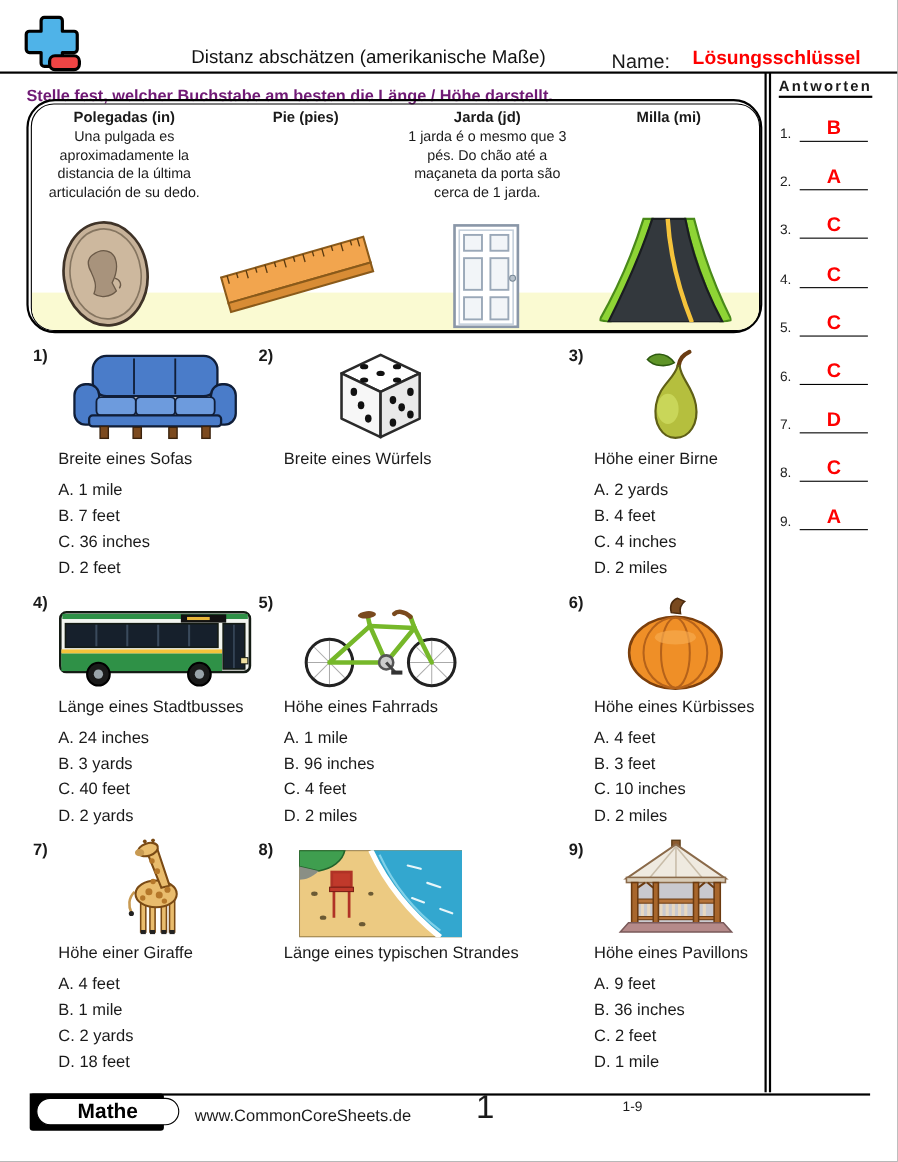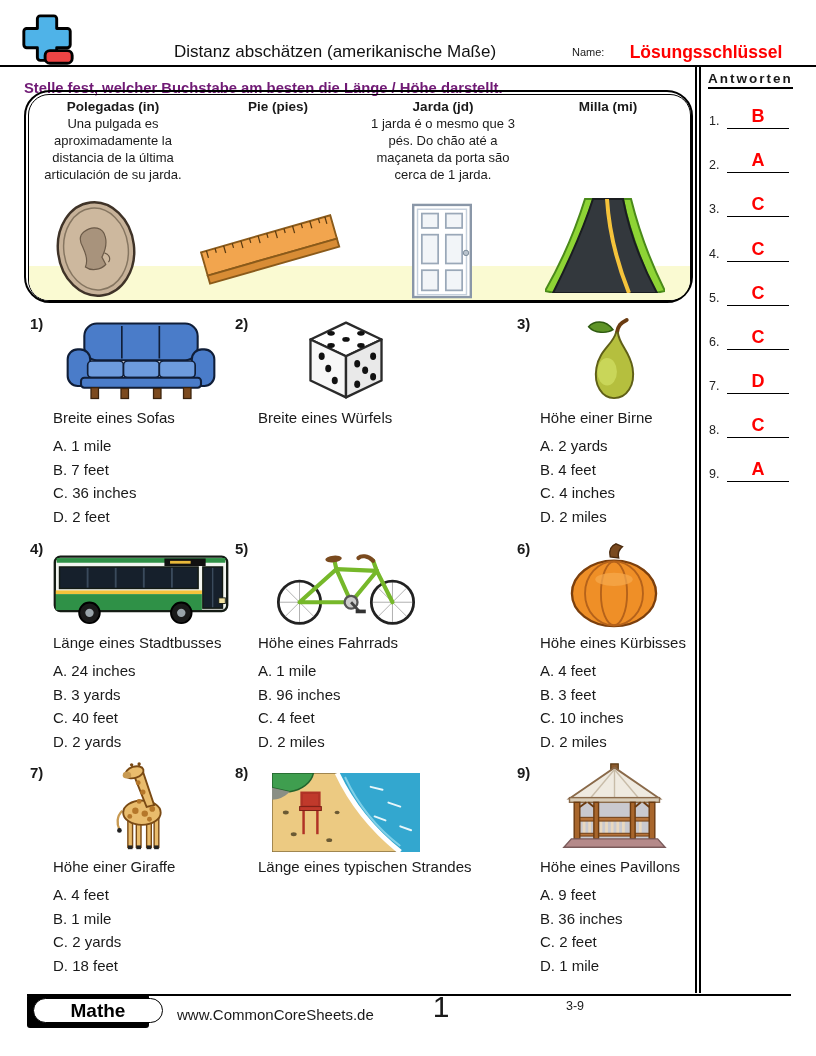--- a/index.html
+++ b/index.html
@@ -2,21 +2,21 @@
 <html><head>
 <meta charset="utf-8">
 <style>
   html,body{margin:0;padding:0;background:#888;}
   .page{position:relative;width:816px;height:1056px;background:#fff;margin:0 auto;
         font-family:"Liberation Sans","DejaVu Sans",sans-serif;color:#1a1a1a;overflow:hidden;}
   .abs{position:absolute;}
 
   
   .title{position:absolute;left:140px;top:42px;width:390px;text-align:center;font-size:17px;color:#111;}
-  .name-label{position:absolute;left:556px;top:46px;font-size:11px;margin-left:16px;}
+  .name-label{position:absolute;left:556px;top:46px;font-size:18px;}
   .name-value{position:absolute;left:620px;top:42px;width:172px;text-align:center;font-size:17.5px;font-weight:700;color:#fe0000;}
   .head-rule{position:absolute;left:0;top:65px;width:816px;border-top:2.4px solid #000;}
   .instruction{position:absolute;left:24px;top:80px;font-size:14.8px;font-weight:700;color:#701a75;white-space:nowrap;}
 
   
   .ref-outer{position:absolute;left:24px;top:90px;width:661px;height:205px;border:2.5px solid #000;border-radius:26px;padding:2px;}
   .ref-inner{position:relative;width:100%;height:100%;border:1.3px solid #000;border-radius:21px;overflow:hidden;}
   .ref-band{position:absolute;left:0;right:0;bottom:0;height:34px;background:#fafad2;}
   .ref-col{position:absolute;top:4px;width:160px;text-align:center;}
   .ref-col h3{margin:0 0 1px 0;font-size:13.5px;font-weight:700;}
@@ -67,21 +67,21 @@
   <div class="name-value">Lösungsschlüssel</div>
   <div class="head-rule"></div>
   <div class="instruction">Stelle fest, welcher Buchstabe am besten die Länge / Höhe darstellt.</div>
 
   <div class="ref-outer">
     <div class="ref-inner">
       <div class="ref-band"></div>
 
       <div class="ref-col" style="left:4px">
         <h3>Polegadas (in)</h3>
-        <p>Una pulgada es aproximadamente la distancia de la última articulación de su jarda.</p>
+        <p>Una pulgada es aproximadamente la distancia de la última articulación de su dedo.</p>
       </div>
       <div class="ref-col" style="left:169px">
         <h3>Pie (pies)</h3>
       </div>
       <div class="ref-col" style="left:334px">
         <h3>Jarda (jd)</h3>
         <p>1 jarda é o mesmo que 3 pés. Do chão até a maçaneta da porta são cerca de 1 jarda.</p>
       </div>
       <div class="ref-col" style="left:499px;width:160px">
         <h3>Milla (mi)</h3>
@@ -497,15 +497,15 @@
       <div>D. 1 mile</div>
     </div>
   </div>
 
   <div class="foot-rule"></div>
   <div class="foot-box">
     <div class="foot-pill">Mathe</div>
   </div>
   <div class="foot-site">www.CommonCoreSheets.de</div>
   <div class="foot-page">1</div>
-  <div class="score-label">3-9</div>
+  <div class="score-label">1-9</div>
 
 </div>
 
 </body></html>

